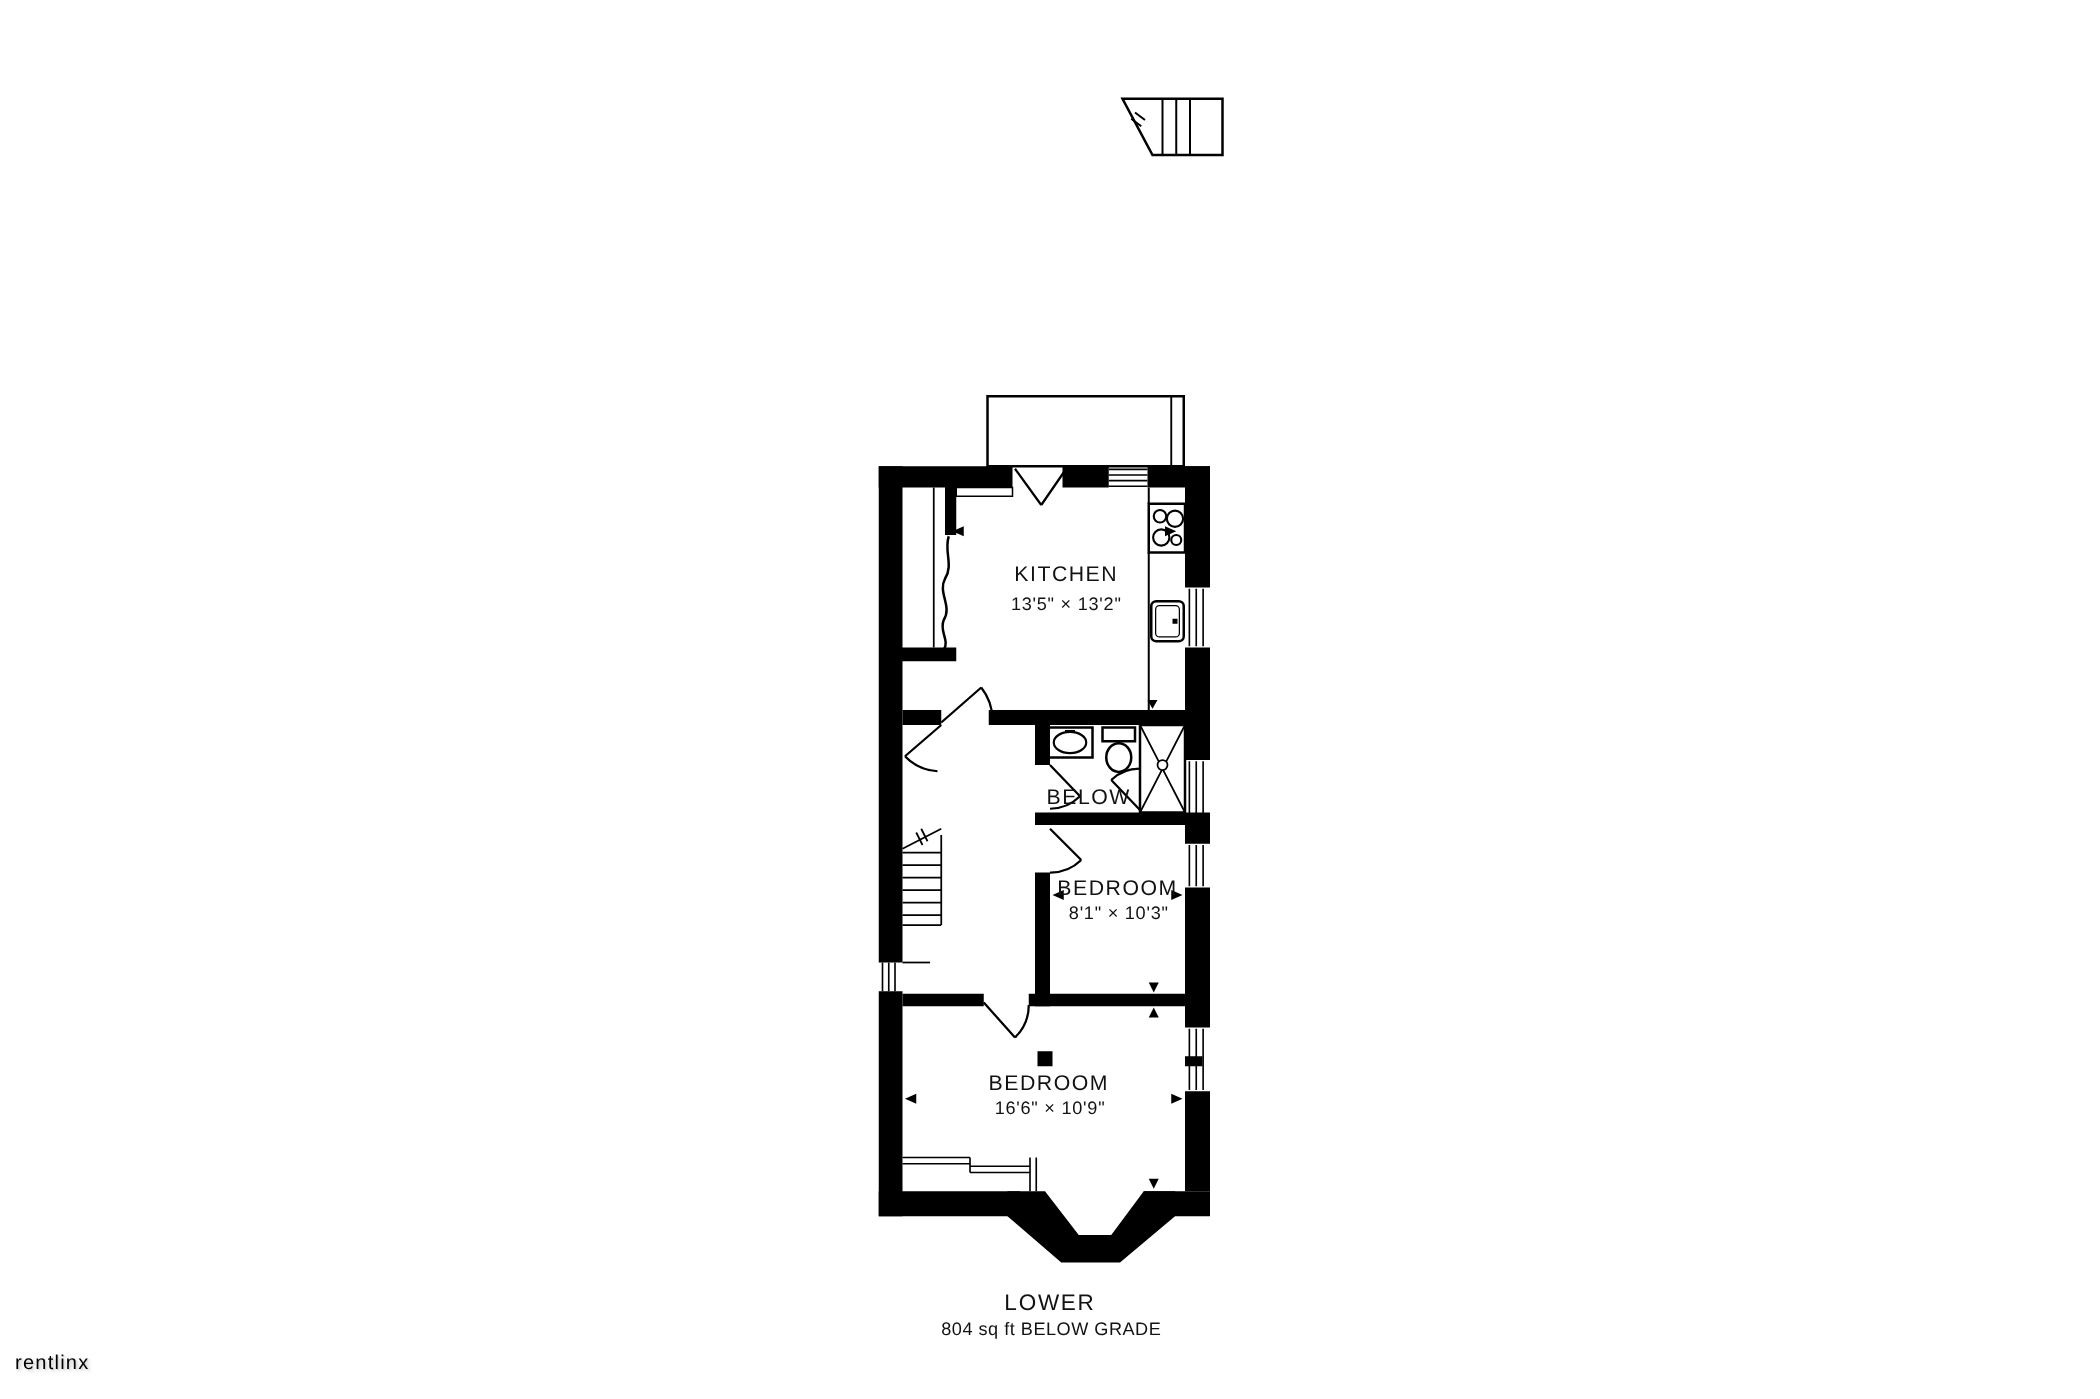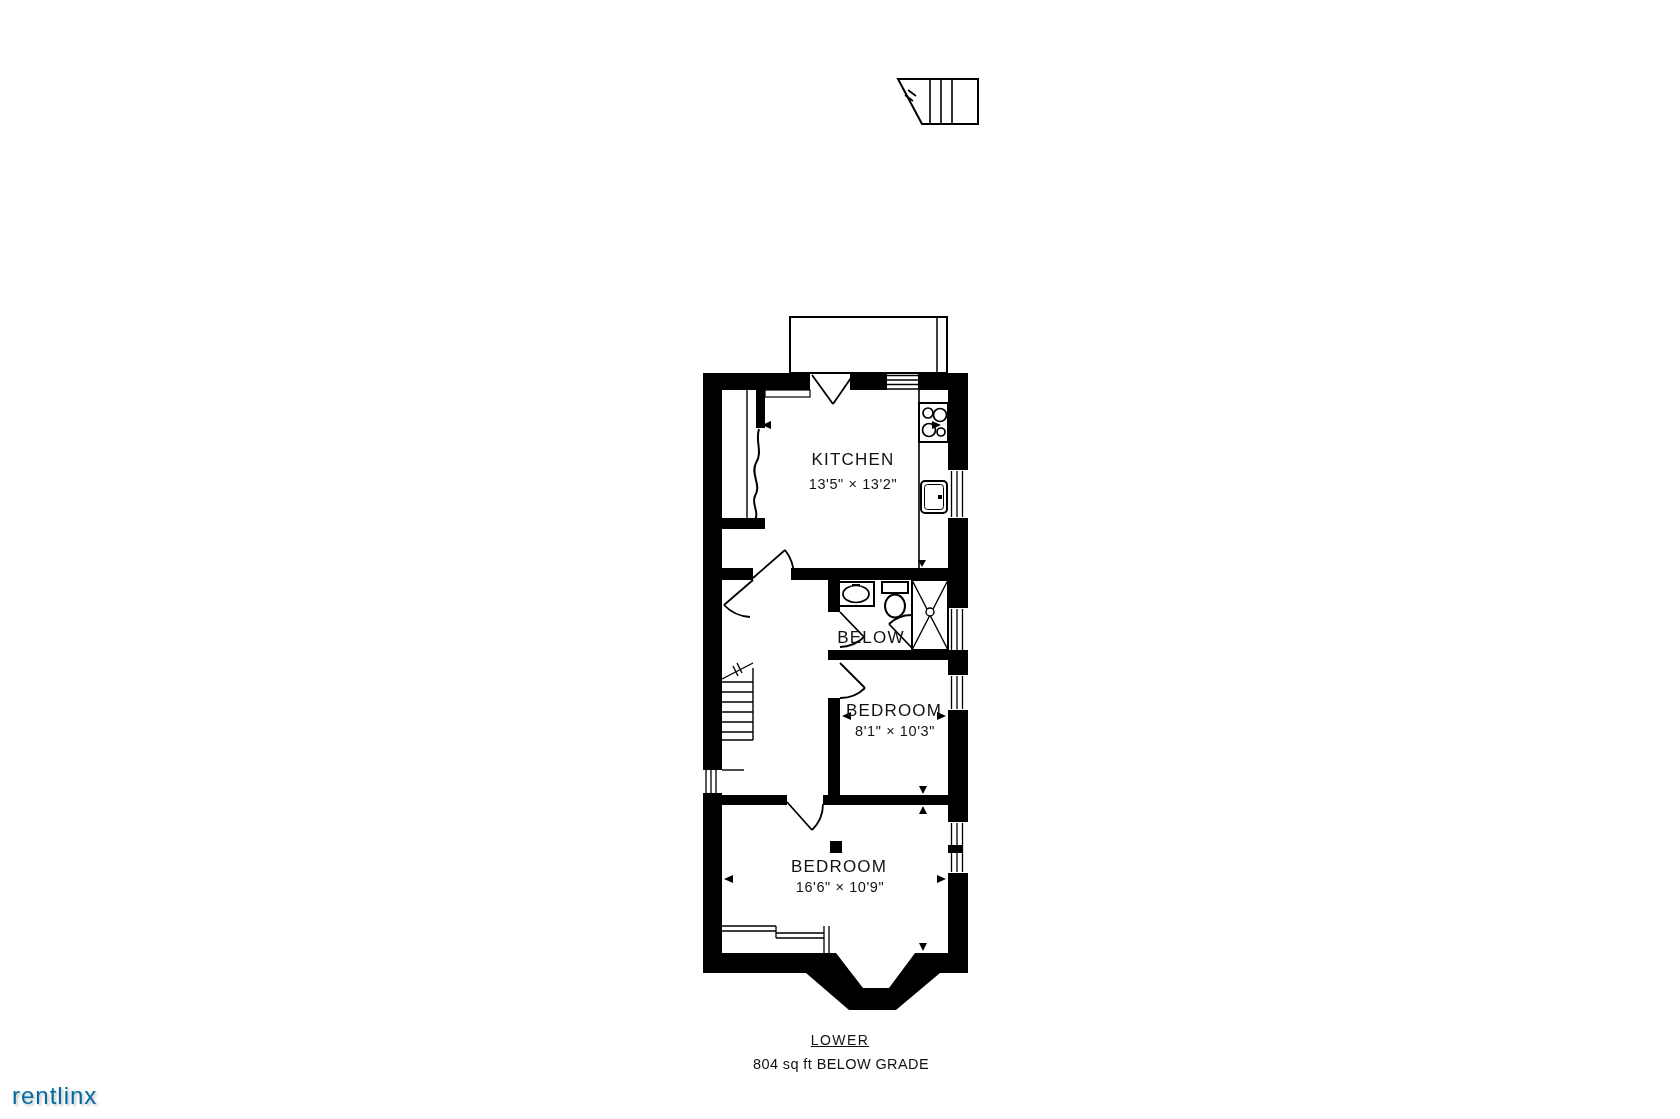--- a/index.html
+++ b/index.html
@@ -3,24 +3,24 @@
 <meta charset="utf-8">
 <style>
   html,body{margin:0;padding:0;background:#fff;}
   #canvas{position:relative;width:1680px;height:1119px;background:#fff;overflow:hidden;
           font-family:"Liberation Sans",sans-serif;}
   #plan-svg{position:absolute;left:0;top:0;}
   .lbl{position:absolute;transform:translateX(-50%);color:#121212;white-space:nowrap;
        font-family:"Liberation Sans",sans-serif;}
   .room-name{font-size:17px;letter-spacing:1.2px;}
   .room-dims{font-size:14.5px;letter-spacing:0.6px;}
-  .floor-name{font-size:14px;letter-spacing:1.4px;text-decoration:underline;}
+  .floor-name{font-size:18px;letter-spacing:1.4px;}
   .floor-area{font-size:14.5px;letter-spacing:0.4px;}
-  .watermark{position:absolute;left:12px;top:1082px;font-size:24px;letter-spacing:1px;
-             color:#0369a1;text-shadow:1px 1px 0 #dcdcdc,2px 2px 3px #c6c6c6;transform:none;}
+  .watermark{position:absolute;left:12px;top:1082px;font-size:16px;letter-spacing:1px;
+             color:#000000;text-shadow:1px 1px 0 #dcdcdc,2px 2px 3px #c6c6c6;transform:none;}
 </style>
 </head>
 <body>
 
 <div id="canvas" style="background: rgb(255, 255, 255);">
 
   <svg id="plan-svg" width="1680" height="1119" viewBox="0 0 1680 1119">
 
     <g stroke="#000" fill="none" stroke-width="2">
       <path d="M898,79 L978,79 L978,124 L922,124 Z"></path>

